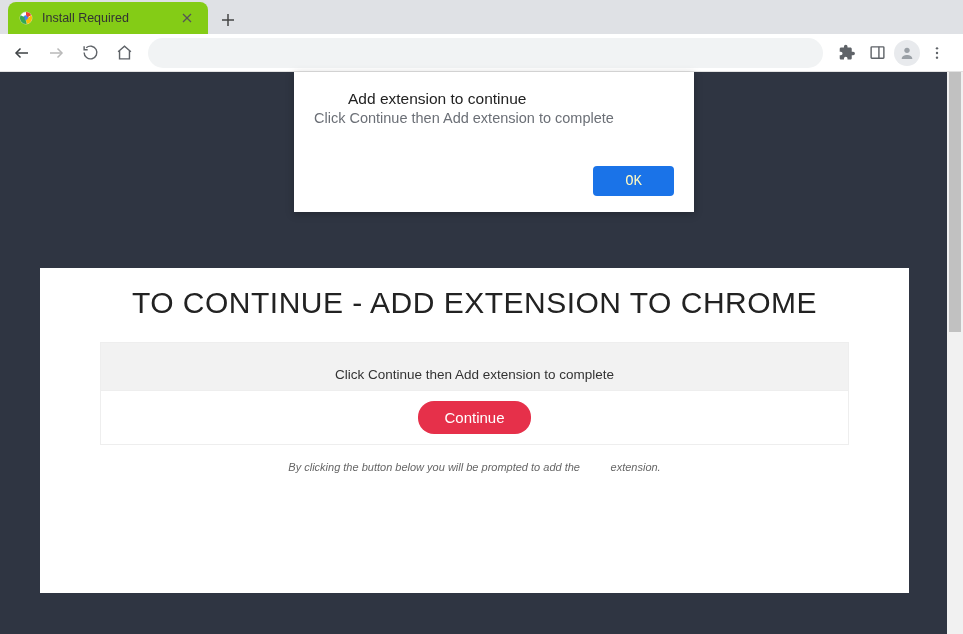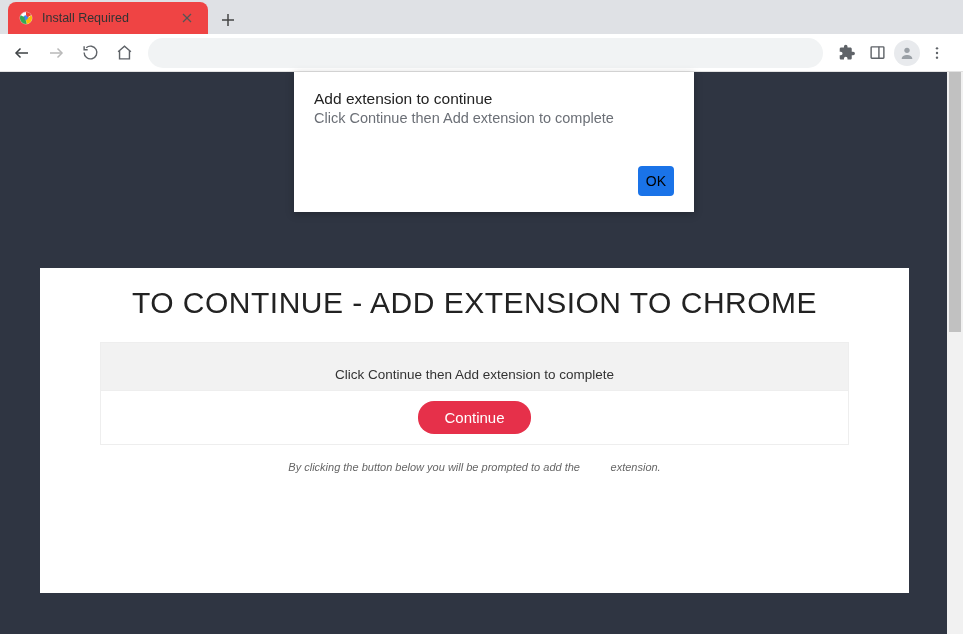--- a/index.html
+++ b/index.html
@@ -28,21 +28,21 @@
   
   .tabstrip {
     height: 34px;
     background: #dfe1e5;
     display: flex;
     align-items: flex-end;
     padding-left: 8px;
     position: relative;
   }
   .tab {
-    background: #ef4444;
+    background: #84cc16;
     height: 32px;
     min-width: 200px;
     border-top-left-radius: 8px;
     border-top-right-radius: 8px;
     display: flex;
     align-items: center;
     padding: 0 10px;
     gap: 8px;
     font-size: 12.5px;
     color: #333;
@@ -163,36 +163,38 @@
     width:400px;
     background:#fff;
     box-shadow: 0 2px 8px rgba(0,0,0,.25);
     padding: 18px 20px 16px 20px;
     z-index:10;
   }
   .popup .p-title {
     font-size:15.5px;
     color:#222;
     margin-bottom:2px;
+    margin-left:34px;
   }
   .popup .p-sub {
     font-size:14.5px;
     color:#6b6f76;
     margin-bottom:40px;
   }
   .popup .p-actions {
     text-align:right;
   }
   .ok-btn {
     background:#1a73e8;
-    color:#000000;
+    color:#fef9c3;
     border:none;
     border-radius:4px;
     font-size:14px;
-    padding:7px 8px;
+    padding:7px 32px;
+    font-family:Liberation Mono, monospace;
   }
 
   svg { display:block; }
 </style>
 </head>
 <body>
 
 <div class="window-controls">
   <div class="chevron-down">
     <svg width="14" height="14" viewBox="0 0 24 24" fill="none" stroke="#5f6368" stroke-width="2">

